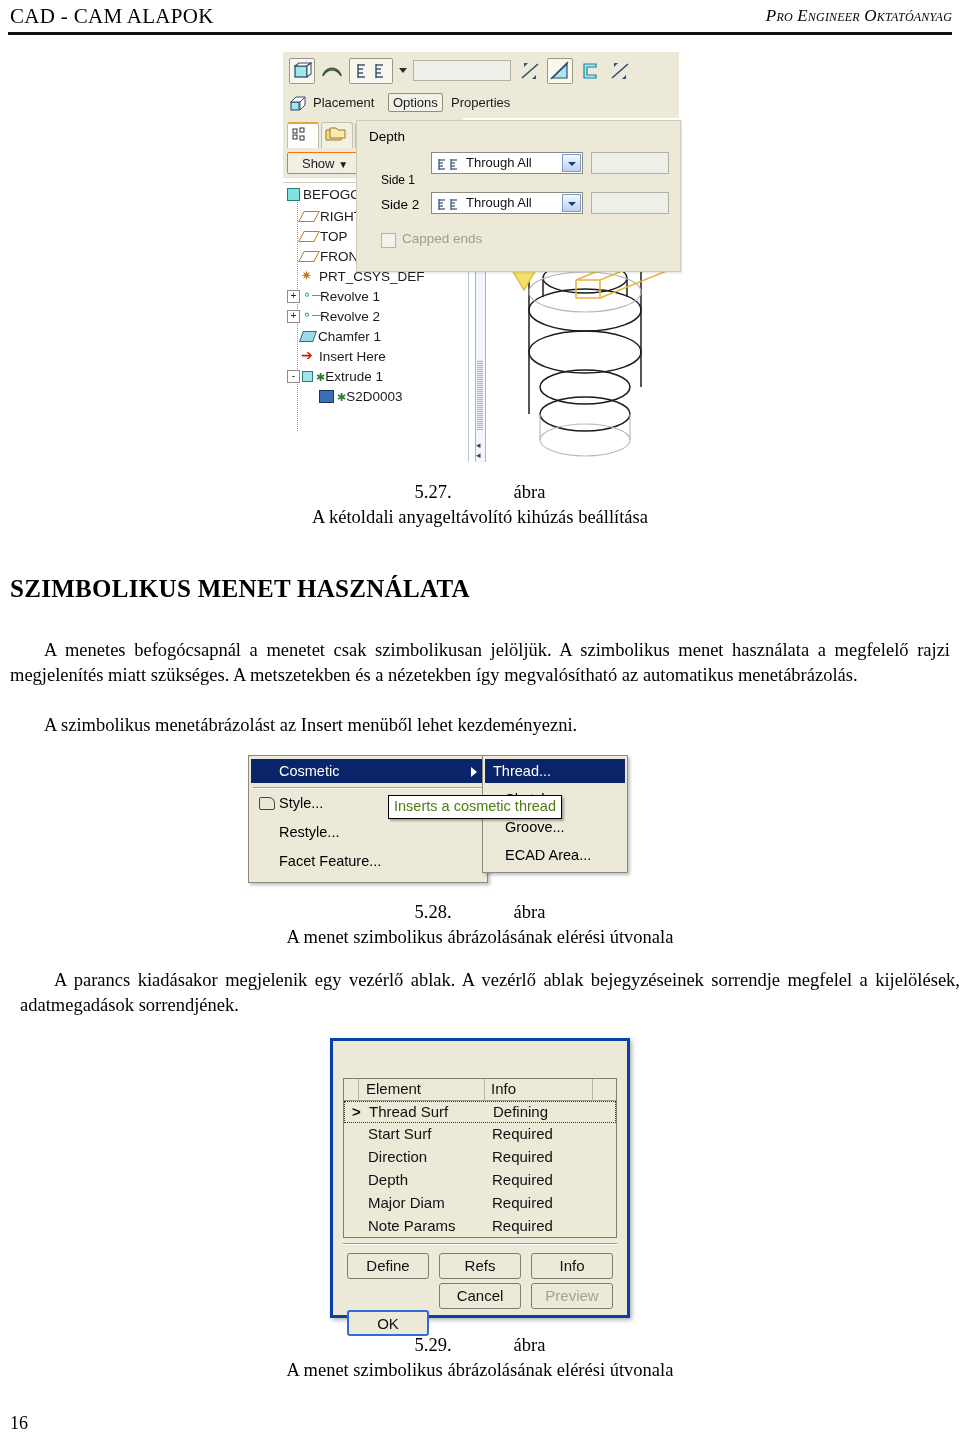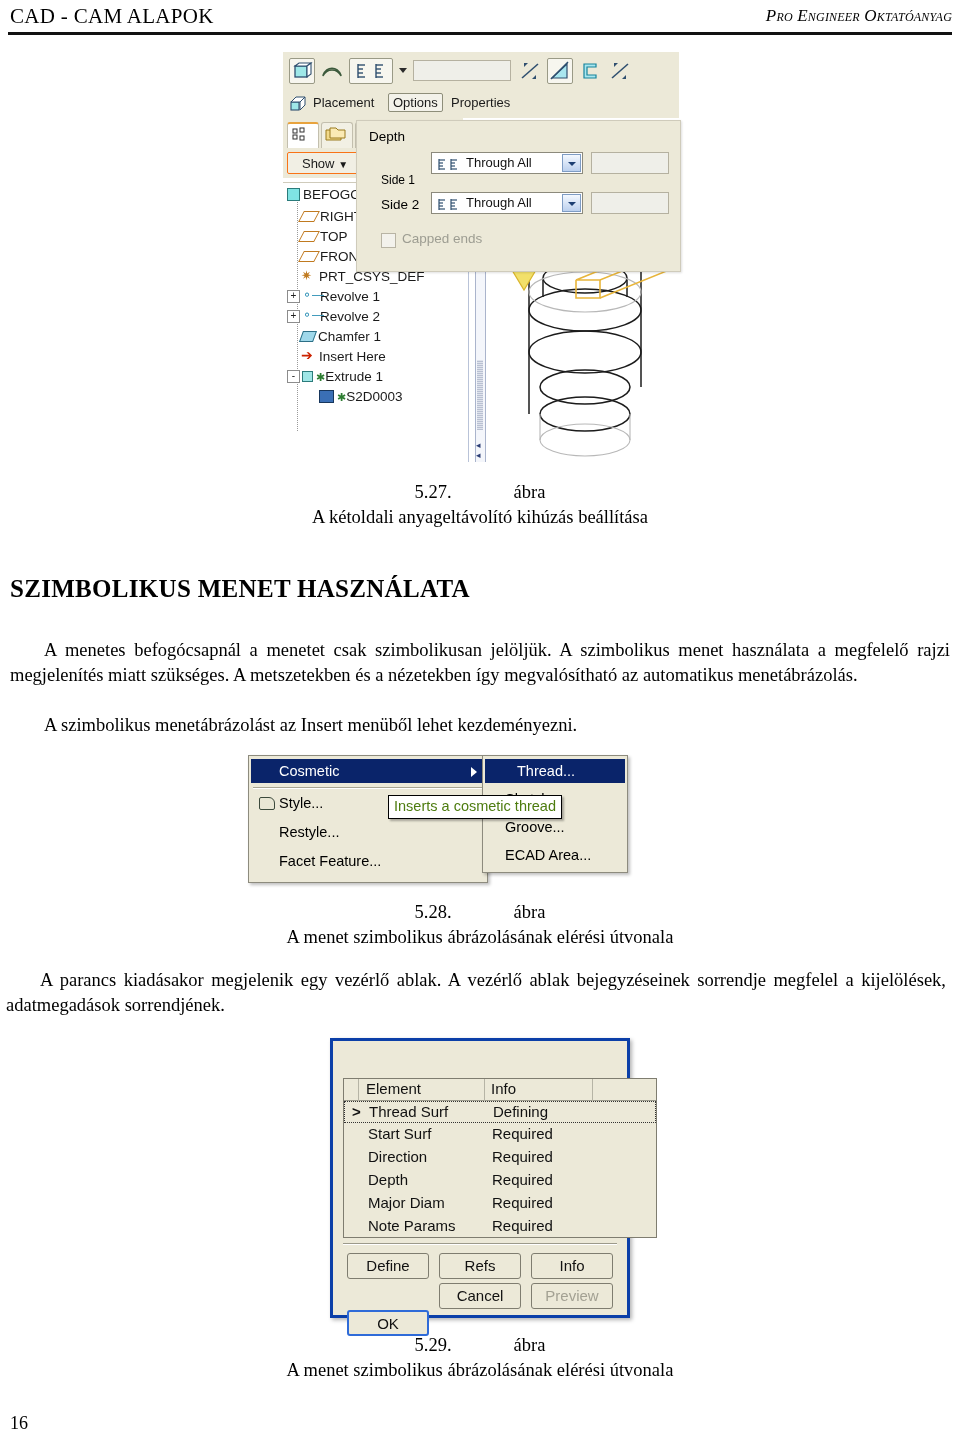--- a/index.html
+++ b/index.html
@@ -421,21 +421,21 @@
     position: absolute; left: 4px; top: 9px;
     width: 15px; height: 3.4px;
     background: #fff;
   }
   .dlg-close:before { transform: rotate(45deg); }
   .dlg-close:after  { transform: rotate(-45deg); }
 
   .dlg-table {
     position: absolute;
     left: 10px; top: 37px;
-    width: 314px; height: 160px;
+    width: 274px; height: 160px;
     background: #ece9d8;
     border: 1px solid #7f7d70;
     box-sizing: border-box;
   }
   .dlg-thead {
     position: absolute; left: 0; top: 0;
     width: 100%; height: 22px;
     background: #ece9d8;
     border-bottom: 1px solid #9c9a8b;
     box-sizing: border-box;
@@ -717,21 +717,21 @@
     </div>
     <div class="mitem" style="top:64px;">
       <span>Restyle...</span>
     </div>
     <div class="mitem" style="top:93px;">
       <span>Facet Feature...</span>
     </div>
   </div>
 
   <div class="menu-sub">
-    <div class="mitem sel" style="top:3px;padding-left:32px;">
+    <div class="mitem sel" style="top:3px;padding-left:8px;">
       <span>Thread...</span>
     </div>
     <div class="mitem" style="top:31px;padding-left:20px;">
       <span>Sketch...</span>
     </div>
     <div class="mitem" style="top:59px;padding-left:20px;">
       <span>Groove...</span>
     </div>
     <div class="mitem" style="top:87px;padding-left:20px;">
       <span>ECAD Area...</span>
@@ -739,21 +739,21 @@
   </div>
 
   <div class="tooltip">Inserts a cosmetic thread</div>
 </div>
 
 <div class="caption" style="top:900px;">
   <span class="num">5.28.</span><span class="gap"></span><span>ábra</span>
 </div>
 <div class="caption" style="top:925px;">A menet szimbolikus ábrázolásának elérési útvonala</div>
 
-<div class="para" style="left:6px; top:968px; width:940px;">
+<div class="para" style="left:20px; top:968px; width:940px;">
   <span class="indent"></span><span>A parancs kiadásakor megjelenik egy vezérlő ablak. A vezérlő ablak bejegyzéseinek sorrendje megfelel a kijelölések, adatmegadások sorrendjének.</span>
 </div>
 
 <div class="fig529">
   <div class="dlg">
 
     <div class="dlg-table">
       <div class="dlg-thead">
         <span class="vline" style="left:14px;"></span>
         <span class="th" style="left:22px;">Element</span>

